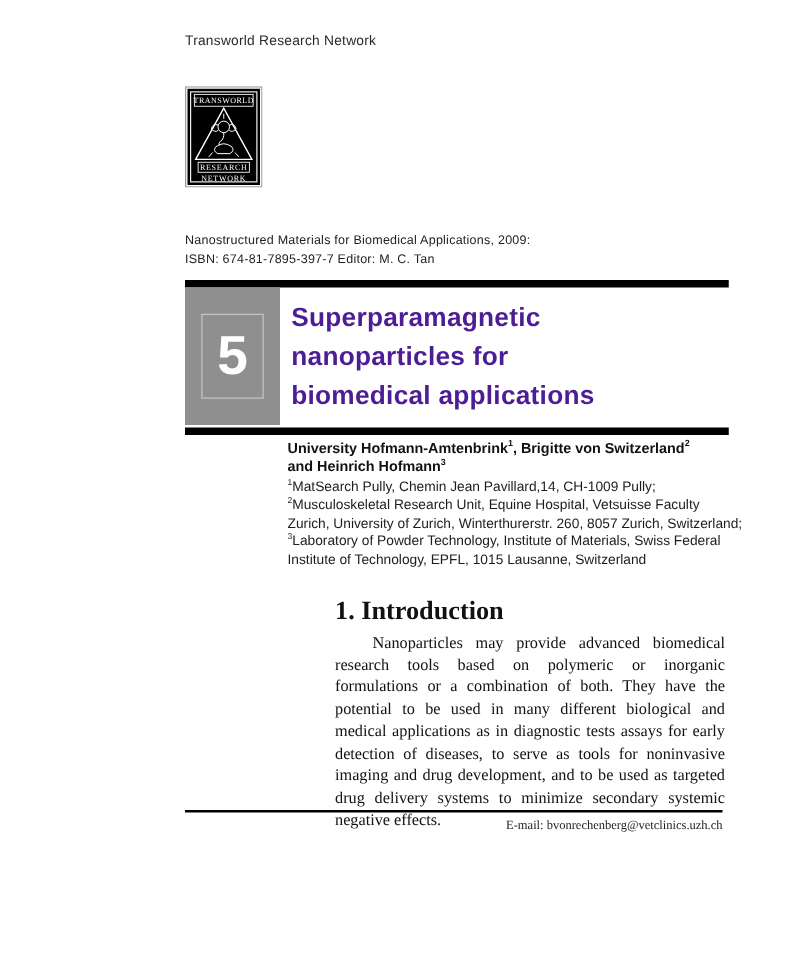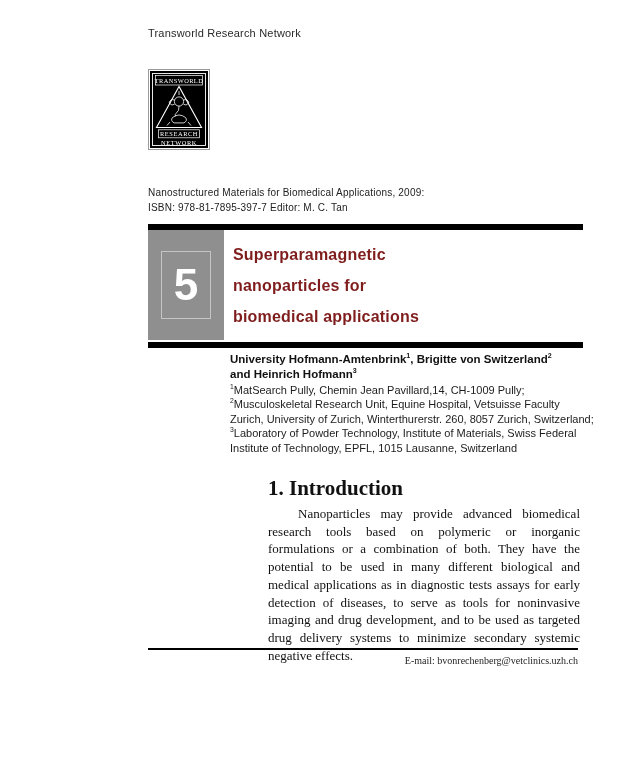--- a/index.html
+++ b/index.html
@@ -44,21 +44,21 @@
   .num-inner {
     width: 48px; height: 66px;
     border: 1px solid #c4c4c4;
     display: flex; align-items: center; justify-content: center;
   }
   .chapter-num {
     font-size: 44px; font-weight: bold; color: #ffffff; line-height: 1;
   }
   .chapter-title {
     margin: 0; padding: 9px 0 0 9px;
-    font-size: 16px; line-height: 31px; font-weight: bold; color: #7f1d1d;
+    font-size: 21px; line-height: 31px; font-weight: bold; color: #4c1d95;
     white-space: pre-line; letter-spacing: 0.2px;
   }
 
   
   .authors {
     position: absolute; left: 199px; top: 352px;
     font-size: 11.5px; line-height: 15px; font-weight: bold; color: #111;
   }
   .affils {
     position: absolute; left: 199px; top: 383px; width: 364px;
@@ -119,21 +119,21 @@
         <path d="M22 53 l-3 3.5 M40 53 l3 3.5"></path>
       </g>
       <rect x="10.5" y="60.8" width="41" height="8" fill="none" stroke="#ffffff" stroke-width="0.7"></rect>
       <text x="31" y="67.4" text-anchor="middle" fill="#ffffff" font-family="Liberation Serif, serif" font-size="6.4" letter-spacing="0.6">RESEARCH</text>
       <text x="31" y="75.6" text-anchor="middle" fill="#ffffff" font-family="Liberation Serif, serif" font-size="6.4" letter-spacing="0.6">NETWORK</text>
     </svg>
   </div>
 
   <div class="bookinfo">
     <div>Nanostructured Materials for Biomedical Applications, 2009:</div>
-    <div>ISBN: 978-81-7895-397-7 Editor: M. C. Tan</div>
+    <div>ISBN: 674-81-7895-397-7 Editor: M. C. Tan</div>
   </div>
 
   <div class="banner">
     <div class="bar top"></div>
     <div class="banner-row">
       <div class="num-box">
         <div class="num-inner">
           <span class="chapter-num">5</span>
         </div>
       </div>

